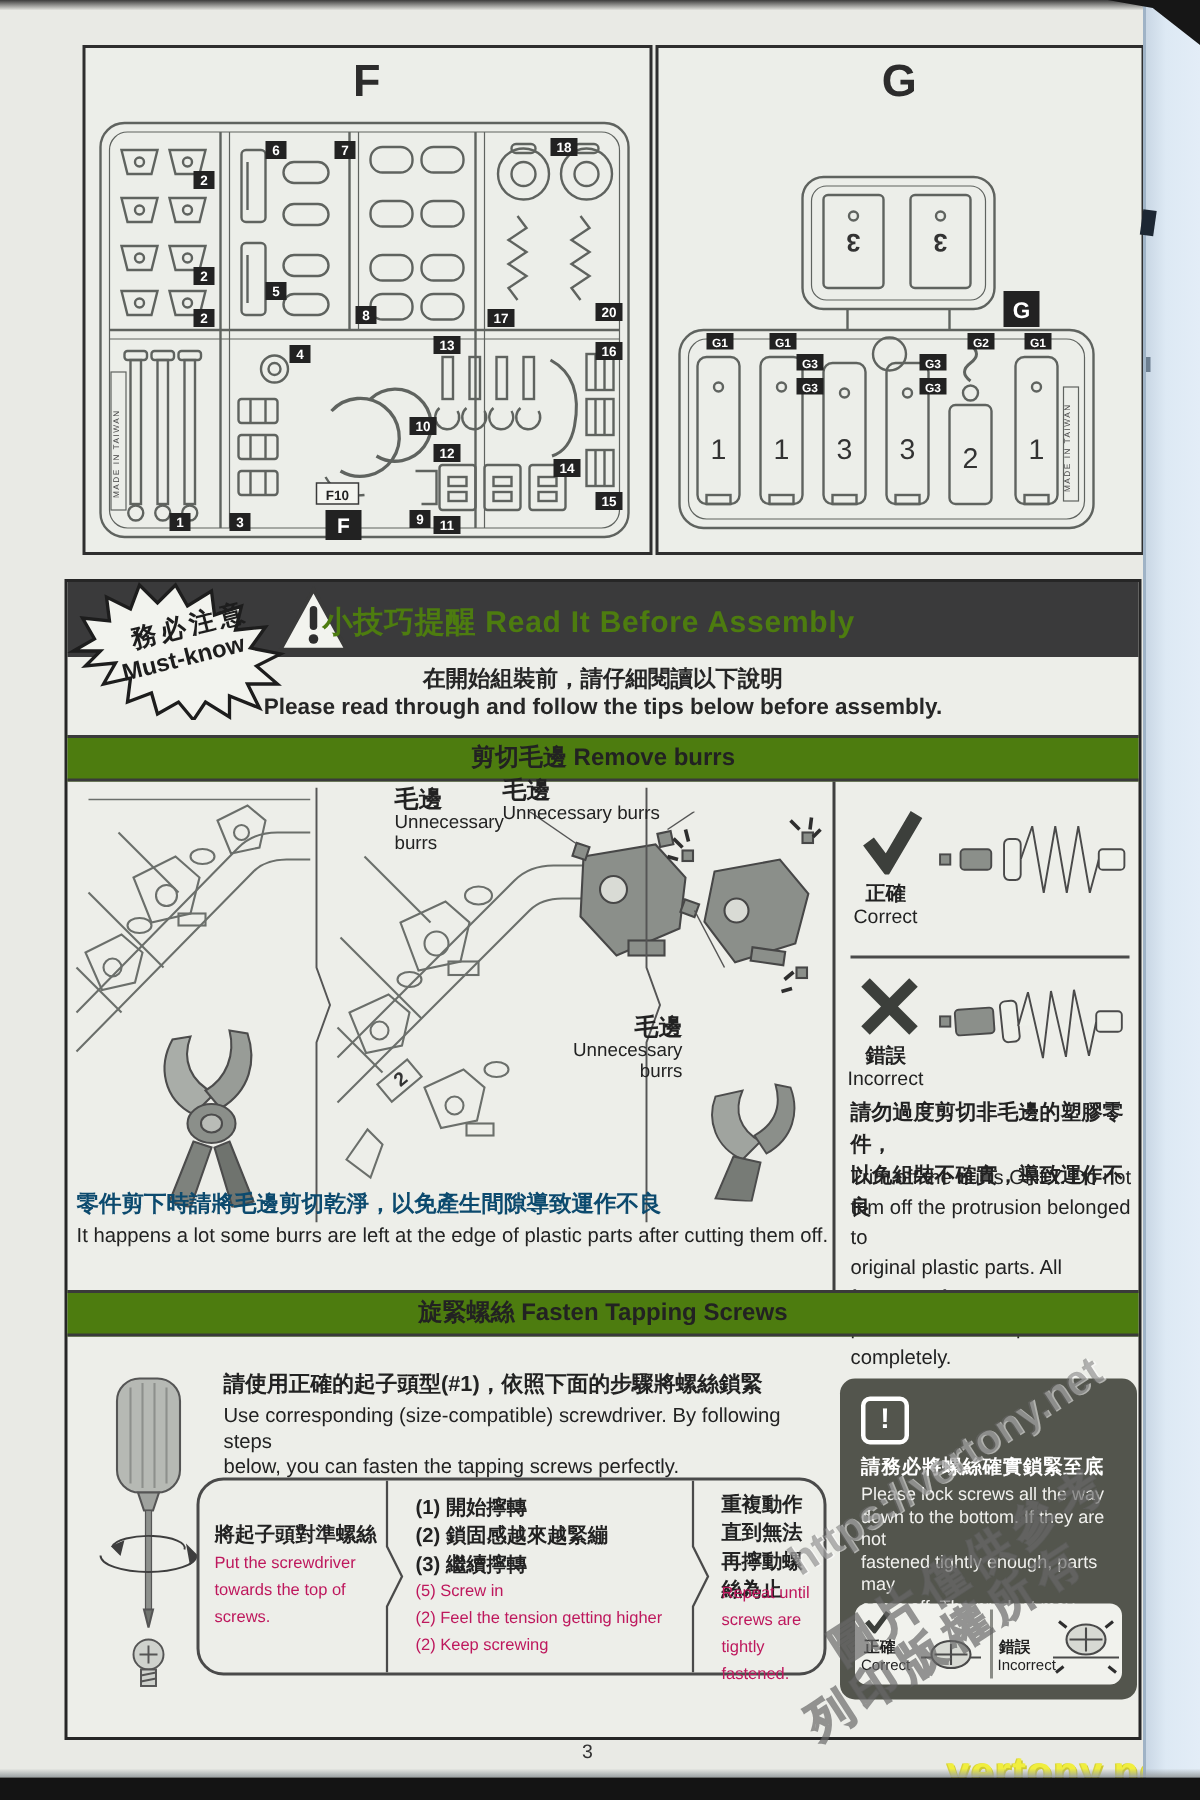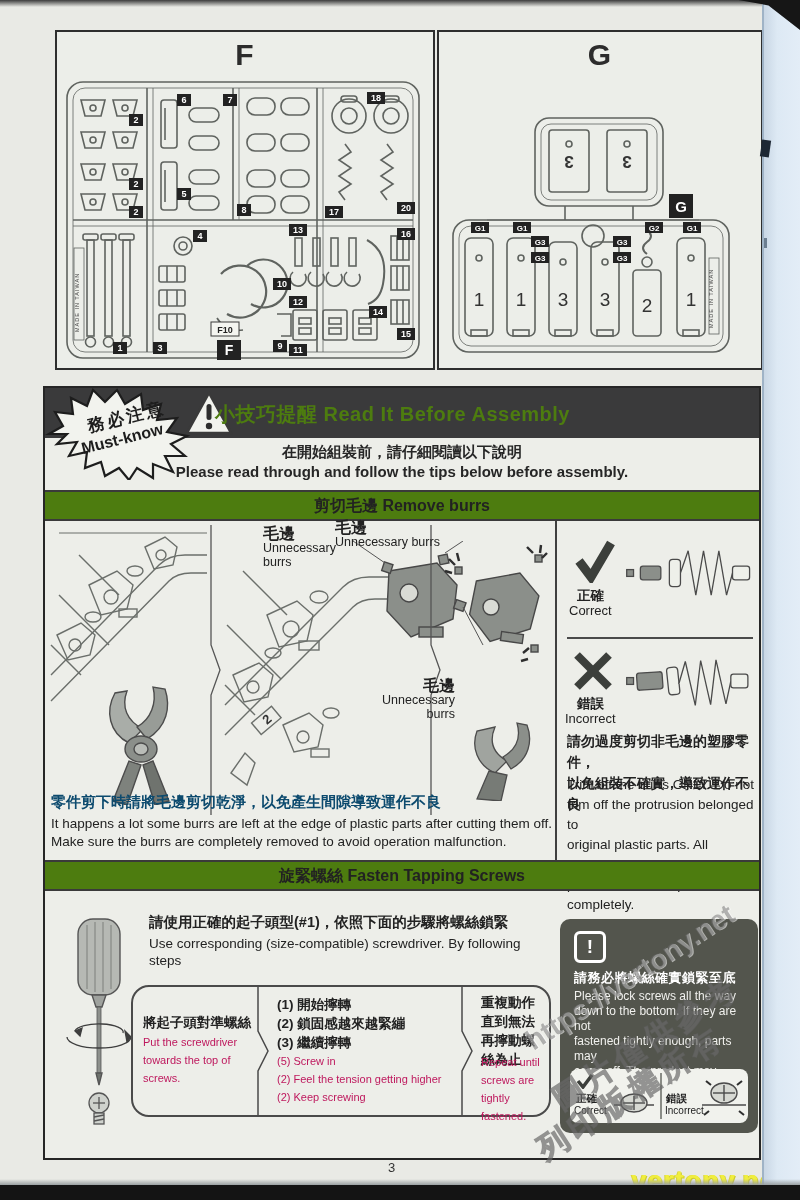--- a/index.html
+++ b/index.html
@@ -462,21 +462,20 @@
         <div class="callout-en">Unnecessary burrs</div>
       </div>
       <div class="abs" style="left:310px;top:158px;width:100px;text-align:right;">
         <div class="callout-cjk">毛邊</div>
         <div class="callout-en">Unnecessary</div>
         <div class="callout-en">burrs</div>
       </div>
 
       <div class="abs caption-cjk" style="left:6px;top:272px;">零件剪下時請將毛邊剪切乾淨，以免產生間隙導致運作不良</div>
       <div class="abs caption-en" style="left:6px;top:294px;">It happens a lot some burrs are left at the edge of plastic parts after cutting them off.</div>
-      <div class="abs caption-en" style="left:6px;top:312px;">Make sure the burrs are completely removed to avoid operation malfunction.</div>
 
       <svg class="abs" style="left:528px;top:18px;" width="44" height="44" viewBox="0 0 44 44">
         <polyline points="6,22 18,38 38,4" fill="none" stroke="#3c3f3b" stroke-width="9"></polyline>
       </svg>
       <div class="abs ok-label-cjk" style="left:532px;top:66px;">正確</div>
       <div class="abs ok-label-en" style="left:524px;top:82px;">Correct</div>
       <svg class="abs" style="left:580px;top:20px;" width="128" height="64" viewBox="0 0 150 64">
         <g stroke="#4a4a4a" stroke-width="1.5">
           <rect x="2" y="28" width="8" height="8" fill="#8b8f8a"></rect>
           <rect x="18" y="24" width="24" height="16" rx="3" fill="#8b8f8a"></rect>
@@ -540,20 +539,21 @@
             <line x1="46" y1="182" x2="46" y2="194"></line>
           <rect x="41" y="198" width="10" height="11" fill="#cfd2cd"></rect>
             <line x1="41" y1="202" x2="51" y2="200"></line>
             <line x1="41" y1="206" x2="51" y2="204"></line>
         </g>
       </svg>
 
       <div class="abs intro-cjk" style="left:104px;top:22px;">請使用正確的起子頭型(#1)，依照下面的步驟將螺絲鎖緊</div>
       <div class="abs intro-en" style="left:104px;top:44px;width:400px;">
         <span>Use corresponding (size-compatible) screwdriver. By following steps</span><br>
+        <span>below, you can fasten the tapping screws perfectly.</span>
       </div>
 
       <div class="abs steps-table" style="left:86px;top:94px;width:416px;height:128px;">
         <div class="abs cell-cjk" style="left:10px;top:26px;width:112px;">將起子頭對準螺絲</div>
         <div class="abs cell-en" style="left:10px;top:46px;width:112px;">Put the screwdriver towards the top of screws.</div>
         <svg class="abs" style="left:122px;top:0;" width="16" height="128" viewBox="0 0 16 128">
           <polyline points="3,0 3,44 13,64 3,84 3,128" fill="none" stroke="#4a4a4a" stroke-width="1.5"></polyline>
         </svg>
         <div class="abs" style="left:144px;top:8px;">
           <div class="cell-cjk">(1) 開始擰轉</div>

